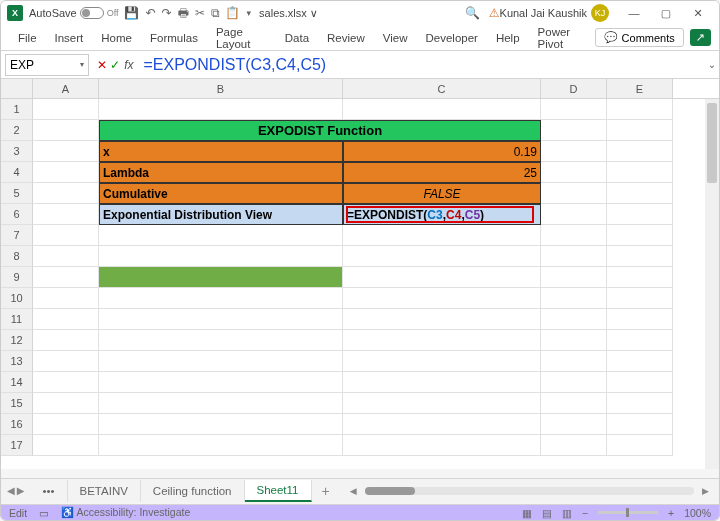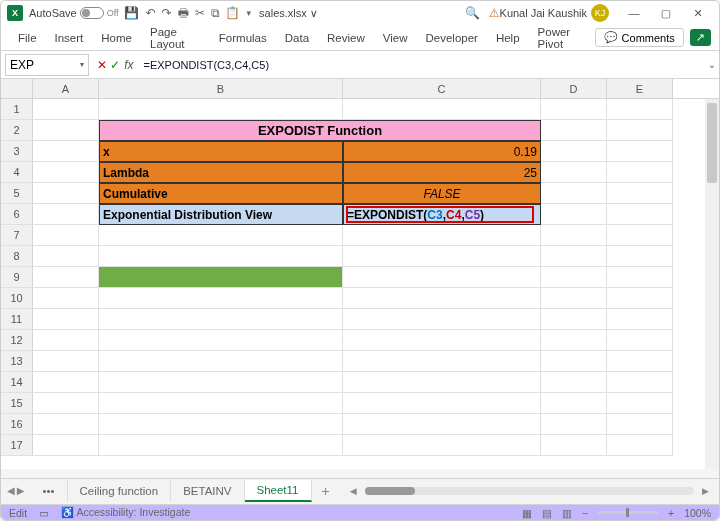--- a/index.html
+++ b/index.html
@@ -22,34 +22,34 @@
 .ribbon-tabs .tab { padding: 0 9px; display: flex; align-items: center; color: #444; cursor: pointer; }
 .ribbon-tabs .right { margin-left: auto; display: flex; align-items: center; gap: 6px; }
 .comments-btn { border: 1px solid #ccc; border-radius: 3px; padding: 2px 8px; font-size: 11px; display: flex; align-items: center; gap: 4px; }
 .share-btn { background: #107c41; color: #fff; border-radius: 3px; padding: 2px 6px; font-size: 11px; }
 .formula-row { height: 28px; background: #fff; display: flex; align-items: center; border-bottom: 1px solid #d4d4d4; }
 .name-box { width: 84px; height: 22px; margin: 0 4px; border: 1px solid #ccc; font-size: 12px; display: flex; align-items: center; padding: 0 4px; justify-content: space-between; }
 .name-box .dd { font-size: 8px; color: #666; }
 .fx-btns { display: flex; gap: 3px; color: #666; padding: 0 4px; }
 .fx-btns span { font-size: 12px; }
 .fx-label { font-style: italic; font-size: 12px; color: #555; margin-right: 6px; }
-.formula-input { flex: 1; font-size: 11px; padding: 0 4px; color: #0f172a; }
+.formula-input { flex: 1; font-size: 16px; padding: 0 4px; color: #1d4ed8; }
 .expand-fb { width: 14px; font-size: 10px; color: #666; text-align: center; }
 .grid-area { position: relative; background: #fff; height: 390px; overflow: hidden; }
 .col-headers { display: flex; height: 20px; border-bottom: 1px solid #d4d4d4; }
 .corner { width: 32px; border-right: 1px solid #d4d4d4; background: #f0f0f0; }
 .col-h { background: #f0f0f0; border-right: 1px solid #d4d4d4; font-size: 11px; color: #555; display: flex; align-items: center; justify-content: center; }
 .col-A { width: 66px; } .col-B { width: 244px; } .col-C { width: 198px; } .col-D { width: 66px; } .col-E { width: 66px; }
 .grid-body { display: flex; }
 .row-headers { width: 32px; }
 .row-h { height: 21px; border-bottom: 1px solid #e0e0e0; border-right: 1px solid #d4d4d4; background: #f0f0f0; font-size: 11px; color: #555; display: flex; align-items: center; justify-content: center; }
 .cells { position: relative; }
 .row { display: flex; height: 21px; }
 .cell { border-right: 1px solid #e0e0e0; border-bottom: 1px solid #e0e0e0; font-size: 12px; display: flex; align-items: center; padding: 0 3px; overflow: hidden; }
-.hdr-title { background: #f9a8d4; font-weight: bold; justify-content: center; font-size: 13px; border: 1px solid #333 !important; }
+.hdr-title { background: #22c55e; font-weight: bold; justify-content: center; font-size: 13px; border: 1px solid #333 !important; }
 .orange-l { background: #e67e22; font-weight: bold; border: 1px solid #333 !important; }
 .orange-r { background: #e67e22; justify-content: flex-end; border: 1px solid #333 !important; }
 .orange-c { background: #e67e22; justify-content: center; border: 1px solid #333 !important; font-style: italic; }
 .blue-l { background: #c5d9f1; font-weight: bold; border: 1px solid #333 !important; }
 .blue-r { background: #c5d9f1; border: 1px solid #333 !important; position: relative; }
 .green-b { background: #70ad47; }
 .redbox { position: absolute; left: 2px; top: 1px; right: 6px; bottom: 1px; border: 2px solid #d00; pointer-events: none; }
 .formula-cell { color: #000; font-weight: bold; }
 .formula-cell .ref1 { color: #0070c0; }
 .formula-cell .ref2 { color: #c00000; }
@@ -103,22 +103,22 @@
     <div>—</div>
     <div>▢</div>
     <div>✕</div>
   </div>
 </div>
 
 <div class="ribbon-tabs">
   <div class="tab">File</div>
   <div class="tab">Insert</div>
   <div class="tab">Home</div>
+  <div class="tab">Formulas</div>
   <div class="tab">Page Layout</div>
-  <div class="tab">Formulas</div>
   <div class="tab">Data</div>
   <div class="tab">Review</div>
   <div class="tab">View</div>
   <div class="tab">Developer</div>
   <div class="tab">Help</div>
   <div class="tab">Power Pivot</div>
   <div class="right">
     <div class="comments-btn">
       <span>💬</span>
       <span>Comments</span>
@@ -306,22 +306,22 @@
       <div class="thumb"></div>
     </div>
 </div>
 
 <div class="sheet-tabs">
   <div class="sheet-nav">
     <span>◀</span>
     <span>▶</span>
   </div>
   <div class="stab">•••</div>
+  <div class="stab">BETAINV</div>
   <div class="stab">Ceiling function</div>
-  <div class="stab">BETAINV</div>
   <div class="stab active">Sheet11</div>
   <div class="add-sheet">+</div>
   <div class="hscroll">
     <span style="font-size:9px;color:#888">◀</span>
     <div class="hscroll-track">
         <div class="hscroll-thumb"></div>
       </div>
     <span style="font-size:9px;color:#888">▶</span>
   </div>
 </div>

